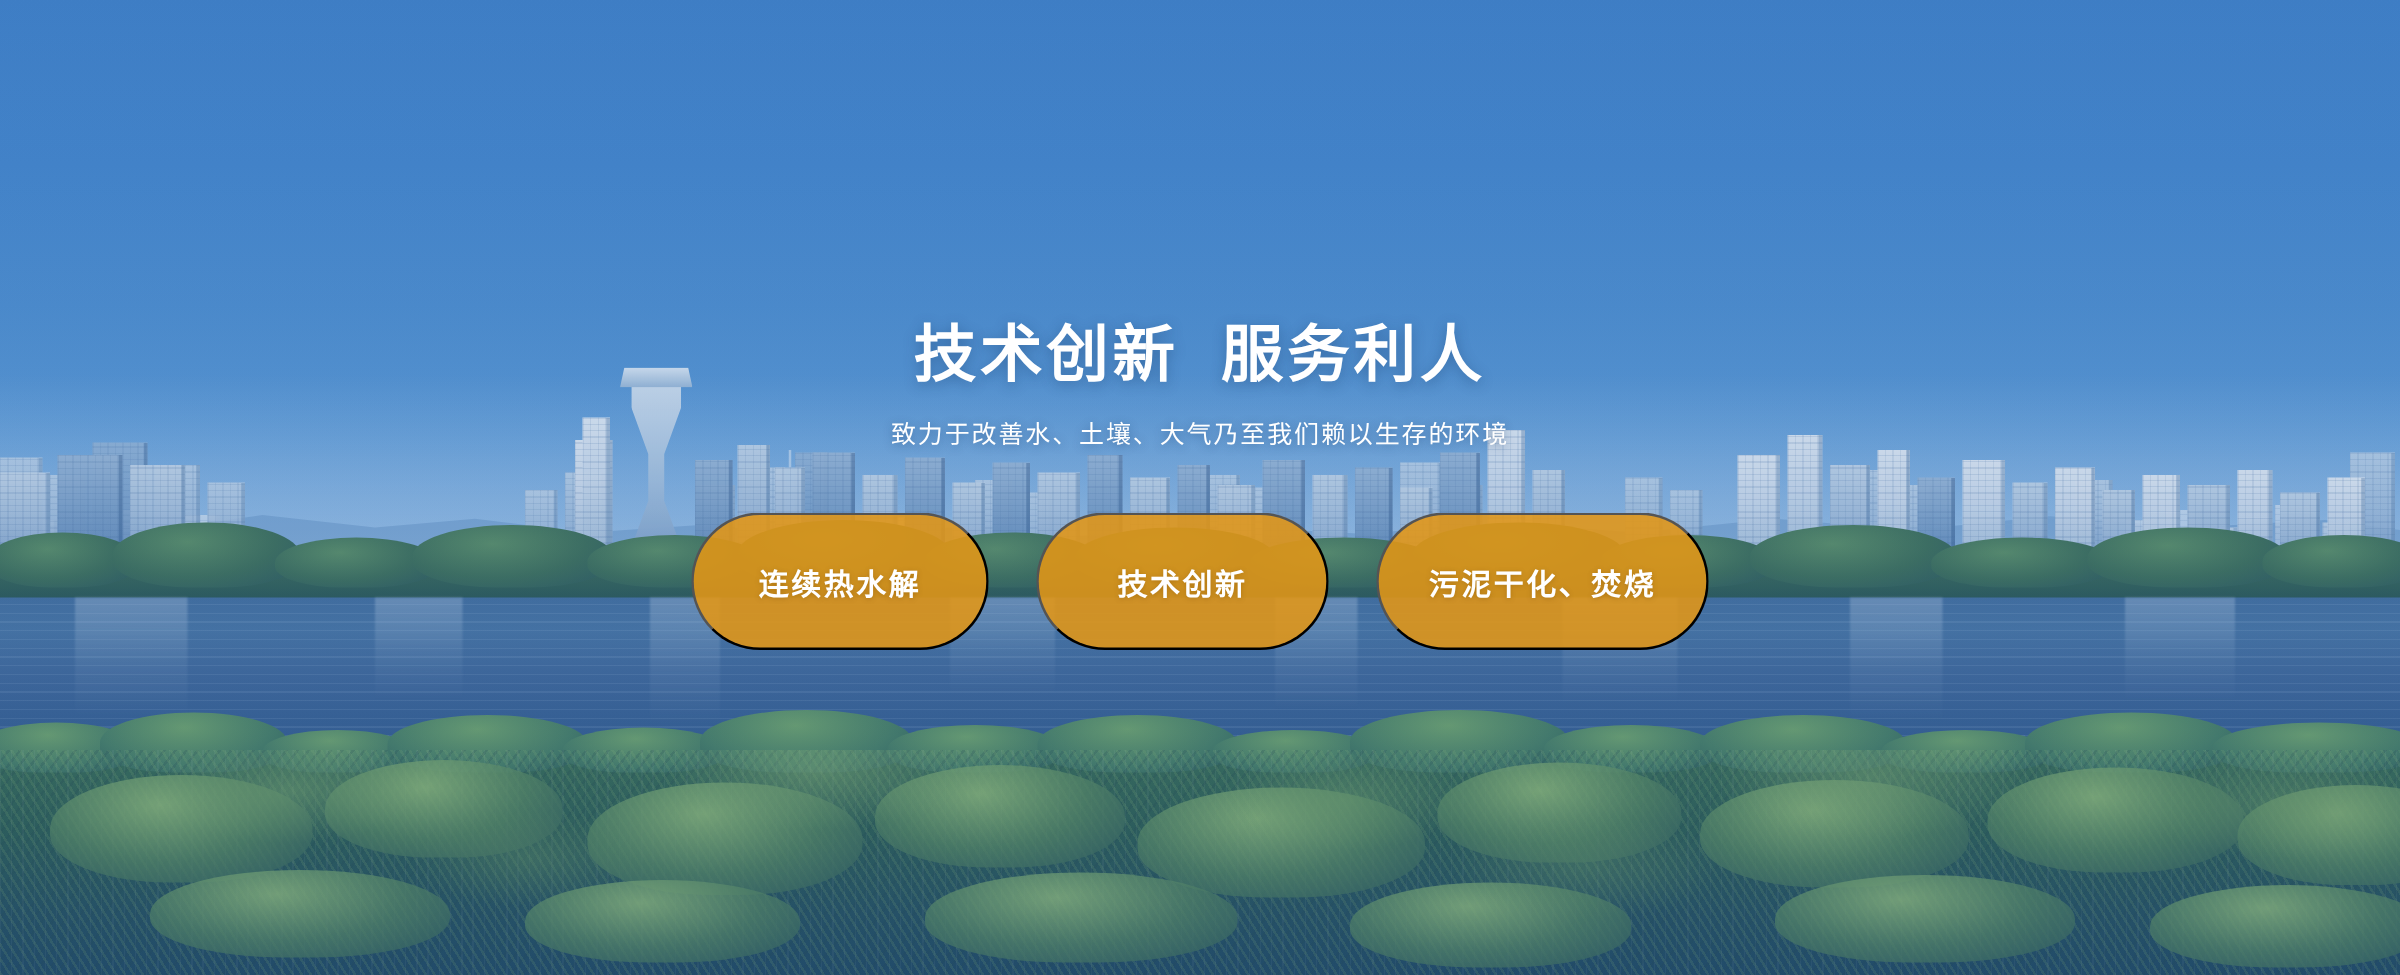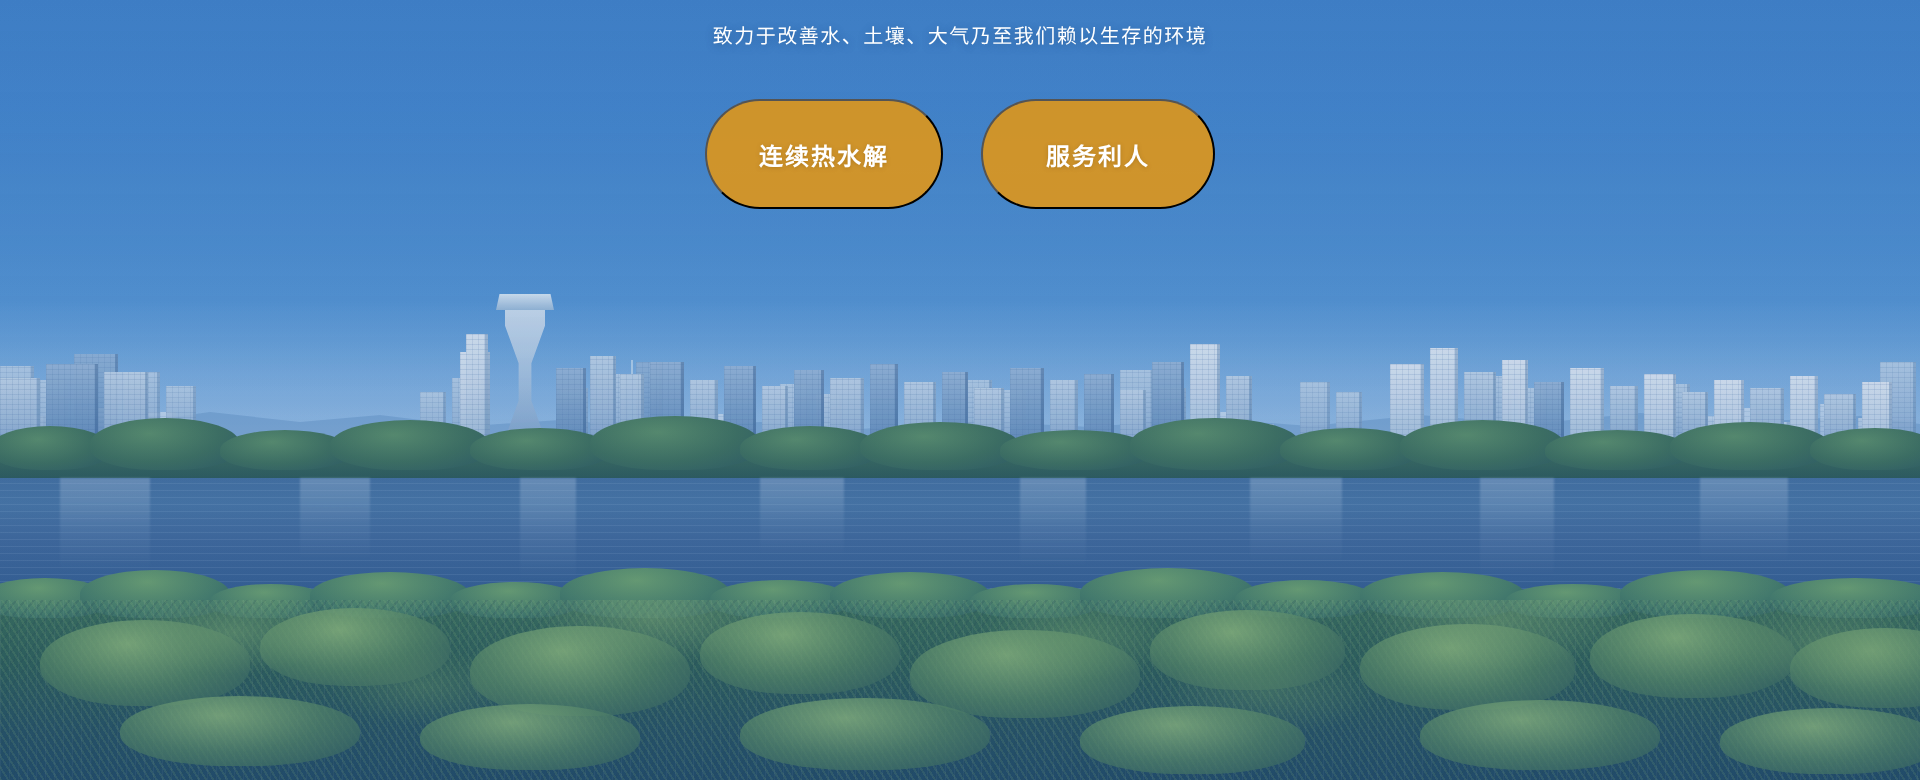--- a/index.html
+++ b/index.html
@@ -525,22 +525,24 @@
     <div class="bush" style="left:740px;  top:98px;  width:250px; height:72px;"></div>
     <div class="bush" style="left:1080px; top:106px; width:225px; height:68px;"></div>
     <div class="bush" style="left:1420px; top:100px; width:240px; height:70px;"></div>
     <div class="bush" style="left:1720px; top:108px; width:220px; height:66px;"></div>
   </div>
 
   <div class="tint"></div>
 
   <div class="content">
 
+    <h1 class="title">技术创新  服务利人</h1>
 
     <p class="subtitle">致力于改善水、土壤、大气乃至我们赖以生存的环境</p>
 
     <div class="pills">
       <button class="pill w1">连续热水解</button>
-      <button class="pill w2">服务利人</button>
+      <button class="pill w2">技术创新</button>
+      <button class="pill w3">污泥干化、焚烧</button>
     </div>
 
   </div>
 </div>
 
 </body></html>

